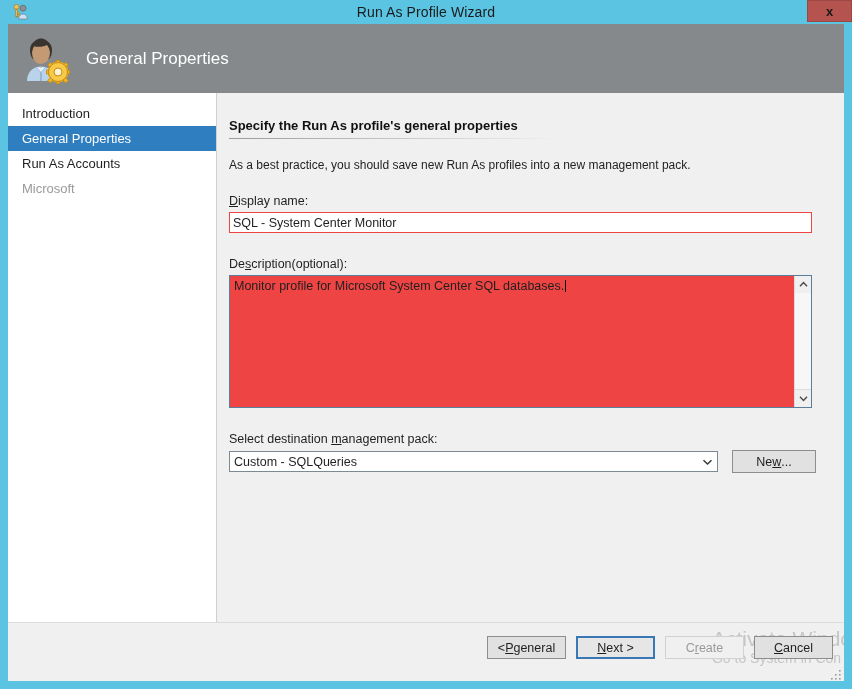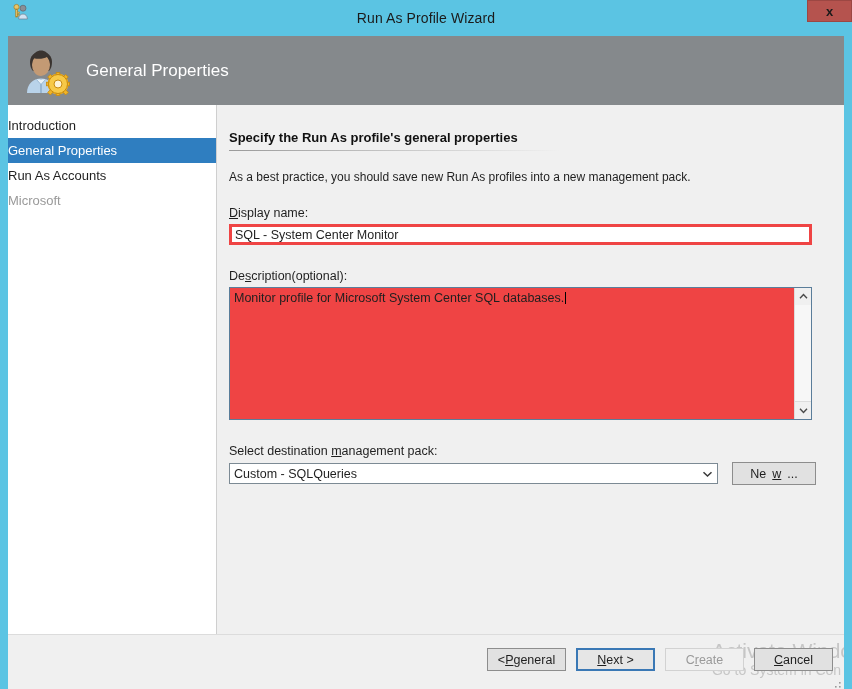--- a/index.html
+++ b/index.html
@@ -18,21 +18,21 @@
     height: 689px;
     box-sizing: border-box;
     background: #5bc4e3;
     padding: 0 8px 8px 8px;
     overflow: hidden;
   }
 
   
   .titlebar {
     position: relative;
-    height: 36px;
+    height: 24px;
     background: #5bc4e3;
     display: flex;
     align-items: center;
     justify-content: center;
   }
   .titlebar-icon {
     position: absolute;
     left: 2px;
     top: 2px;
     width: 20px;
@@ -110,20 +110,21 @@
     width: 209px;
     height: 530px;
     background: #ffffff;
     border-right: 1px solid #cfcfcf;
     box-sizing: border-box;
     padding-top: 8px;
   }
   .nav-item {
     height: 25px;
     line-height: 25px;
+    padding-left: 14px;
     font-size: 13px;
     color: #1f1f1f;
     cursor: pointer;
     white-space: nowrap;
     font-family: "Liberation Sans", sans-serif;
   }
   .nav-item.selected {
     background: #2f7ec0;
     color: #ffffff;
   }
@@ -167,21 +168,21 @@
     color: #1f1f1f;
     font-family: "Liberation Sans", sans-serif;
   }
   .field-label.tight { margin-top: 24px; }
 
   .text-input {
     margin-left: 11px;
     width: 583px;
     height: 21px;
     box-sizing: border-box;
-    border: 3px solid #ef4444;
+    border: 1px solid #ef4444;
     background: #ffffff;
     font-size: 12.5px;
     color: #1f1f1f;
     padding: 1px 3px;
     font-family: "Liberation Sans", sans-serif;
     outline: none;
   }
 
   
   .textarea-wrap {
@@ -288,21 +289,20 @@
     background: #e1e1e1;
     box-sizing: border-box;
     font-size: 12.5px;
     color: #1f1f1f;
     font-family: "Liberation Sans", sans-serif;
     display: inline-flex;
     align-items: center;
     justify-content: center;
     cursor: pointer;
     padding: 0 8px;
-    gap: 6px;
   }
   .btn-new { margin-left: 14px; width: 84px; }
 
   
   .footer {
     position: absolute;
     left: 0;
     right: 0;
     bottom: 0;
     height: 58px;

